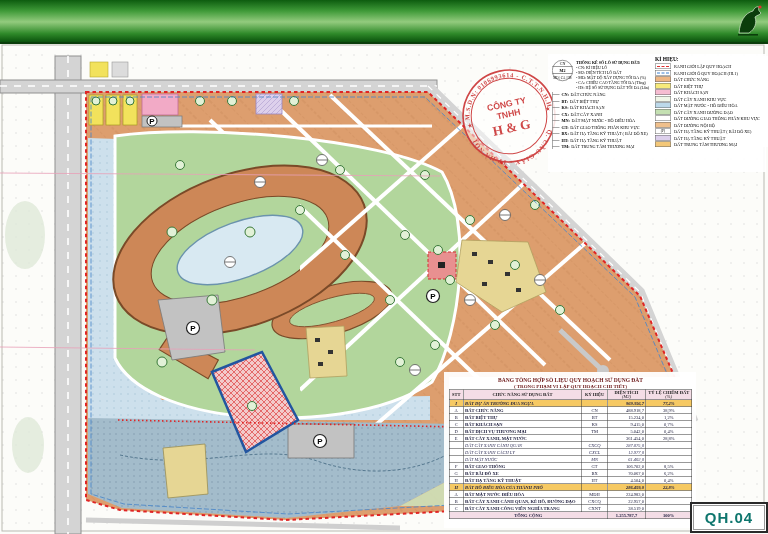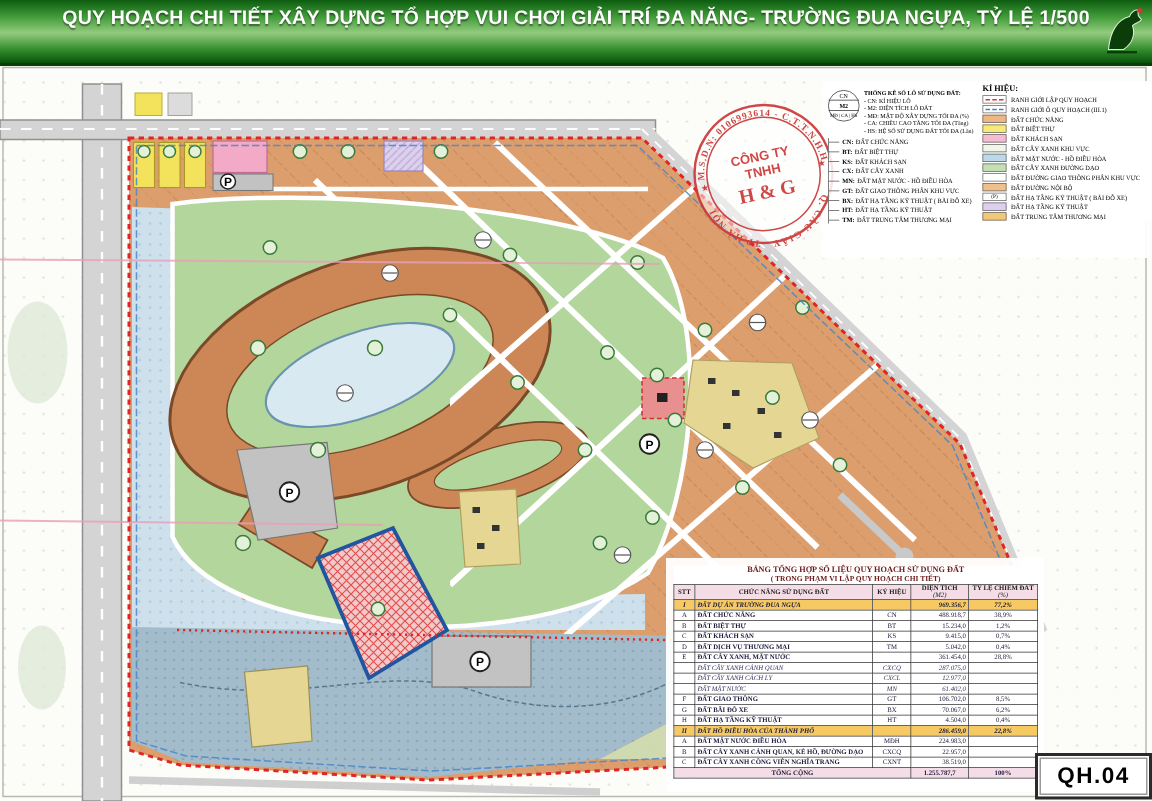--- a/index.html
+++ b/index.html
@@ -43,21 +43,21 @@
   .lt td{border:1px solid #333;font-size:9px;padding:0 3px;height:13px;line-height:1.05;white-space:nowrap;overflow:hidden;color:#1a1a3a}
   .lt tr.hd td{background:#f4dde6;font-weight:bold;text-align:center;color:#222}
   .lt td.c{text-align:center}.lt td.r{text-align:right}
   .lt tr.hl td{background:#f6c963;font-weight:bold;font-style:italic}
   .lt tr.sub td{font-style:italic;color:#33335a}
   .lt tr.total td{background:#f4dde6;font-weight:bold;text-align:center}
   .lt tr.main td.nm{font-weight:bold}
   
   #qh{position:absolute;left:690px;top:502px;width:74px;height:27px;background:#fff;border:2px solid #2a2a2a;
       box-shadow:inset 0 0 0 1px #fff,inset 0 0 0 2px #999;display:flex;align-items:center;justify-content:center;
-      font-size:15px;font-weight:bold;letter-spacing:1px;color:#000000;z-index:6}
+      font-size:15px;font-weight:bold;letter-spacing:1px;color:#0f766e;z-index:6}
   #stamp{position:absolute;left:458px;top:66px;transform:rotate(-12deg);opacity:.93;z-index:4}
   svg{display:block}
 </style>
 </head>
 <body>
 
 <div id="sheet">
 
   <svg id="map" width="768" height="534" viewBox="0 0 768 534" style="position:absolute;inset:0">
     <defs>
@@ -259,21 +259,20 @@
 
     <path d="M91,97 L425,97 L635,297 L685,417 L542,500 L288,514 L124,504 L91,494 Z" fill="none" stroke-width="1" stroke-dasharray="5,2" opacity=".85" stroke="#4a86c8"></path>
     <path d="M86,92 L428,92 L640,296 L692,418 L545,506 L286,520 L120,510 L86,500 Z" fill="none" stroke-width="2" stroke-dasharray="3.5,3" stroke="#e02525"></path>
     <path d="M118,420 L460,427 L575,437" fill="none" stroke-width="1.6" stroke-dasharray="1.5,2.5" stroke="#e02525"></path>
 
     <rect x="444" y="372" width="252" height="156" fill="#ffffff" opacity=".95"></rect>
     <rect x="548" y="54" width="218" height="118" fill="#ffffff" opacity=".92"></rect>
   </svg>
 
   <div id="header">
-    <div class="t1">QUY HOẠCH CHI TIẾT XÂY DỰNG TỔ HỢP VUI CHƠI GIẢI TRÍ ĐA NĂNG- TRƯỜNG ĐUA NGỰA, TỶ LỆ 1/500</div>
     <svg id="logo" viewBox="0 0 30 34">
       <path d="M6,30 C7,18 12,10 20,8 C21,5 24,3 26,4 C25,7 26,8 28,10 C27,12 24,12 22,14 C24,20 22,26 16,30 Z" fill="#0b3d0b" stroke="#d8ecd0" stroke-width=".7"></path>
       <circle cx="27" cy="4" r="1.6" fill="#e03030"></circle>
       <rect x="5" y="31" width="20" height="1.6" fill="#0b3d0b"></rect>
     </svg>
   </div>
 
   <svg id="stamp" width="102" height="100" viewBox="0 0 100 98">
     <defs>
       <path id="arcT" d="M11,50 A39,39 0 0 1 89,50"></path>

